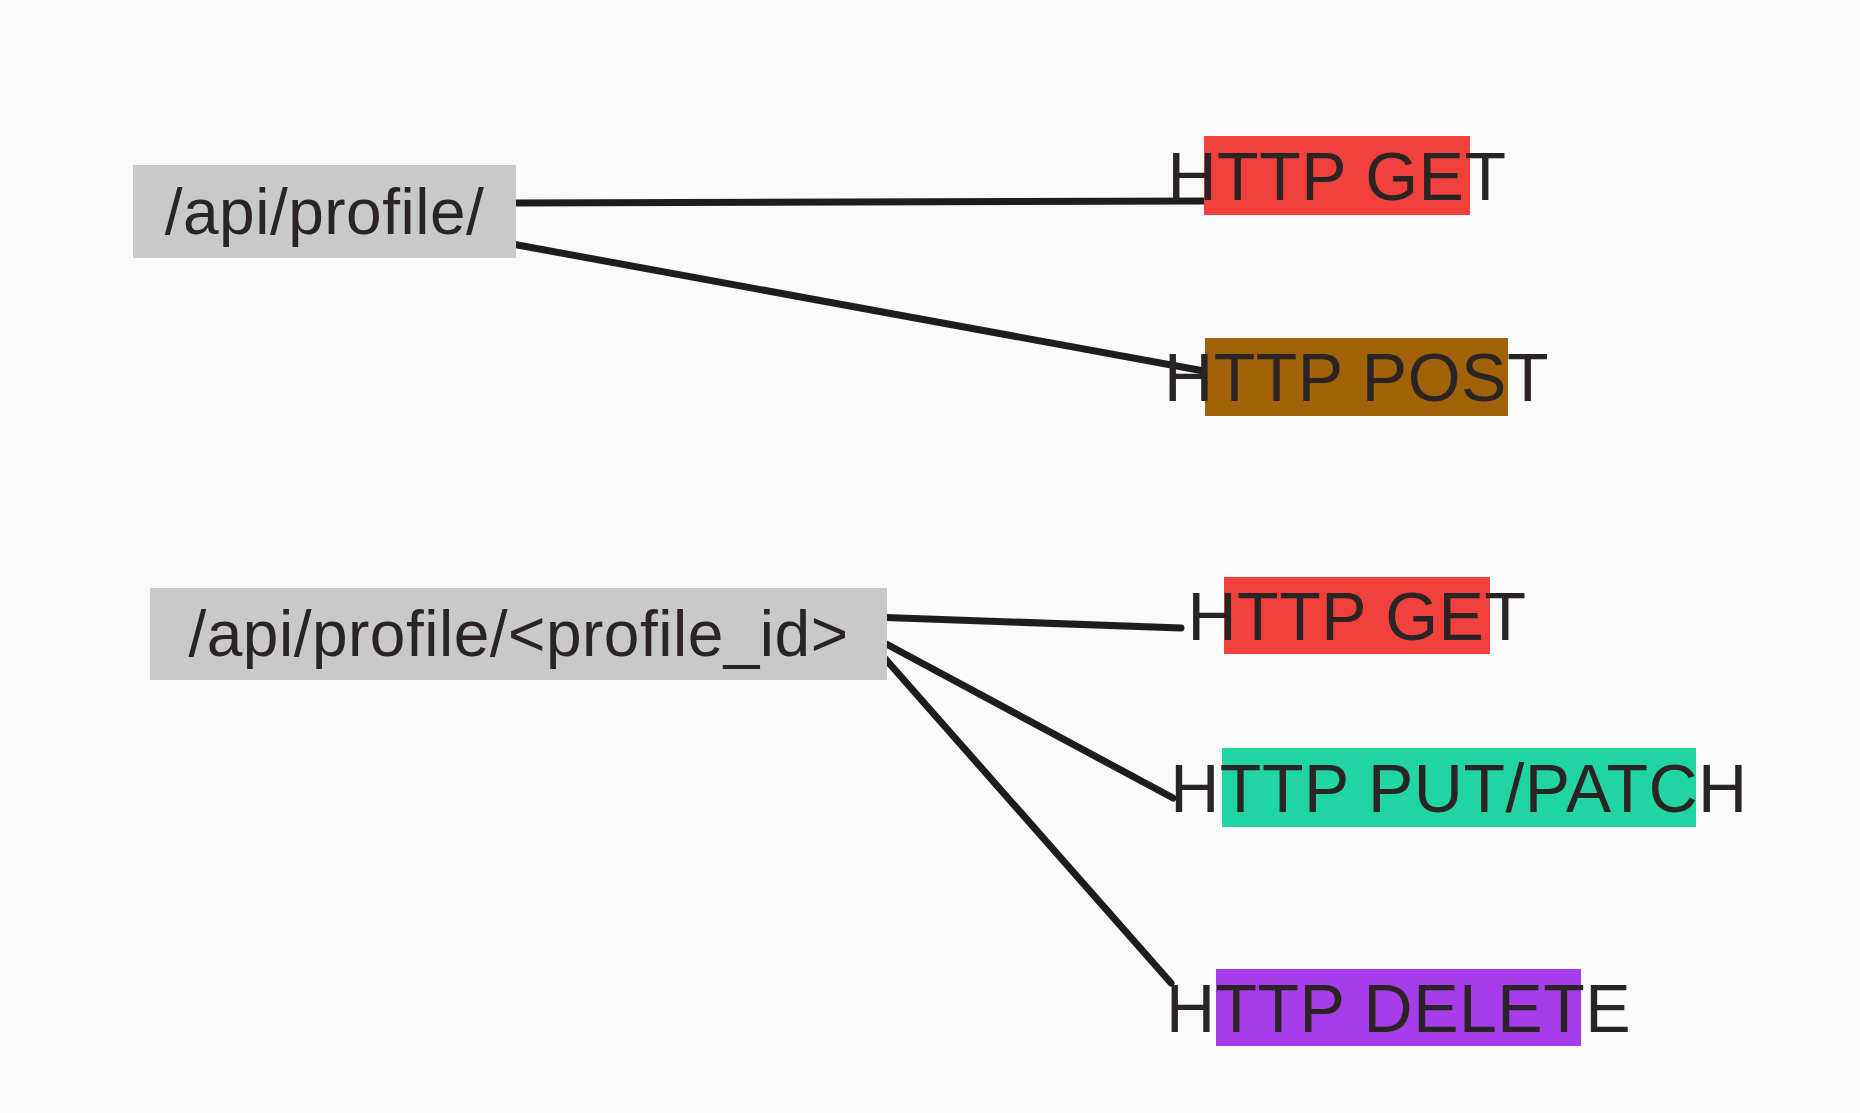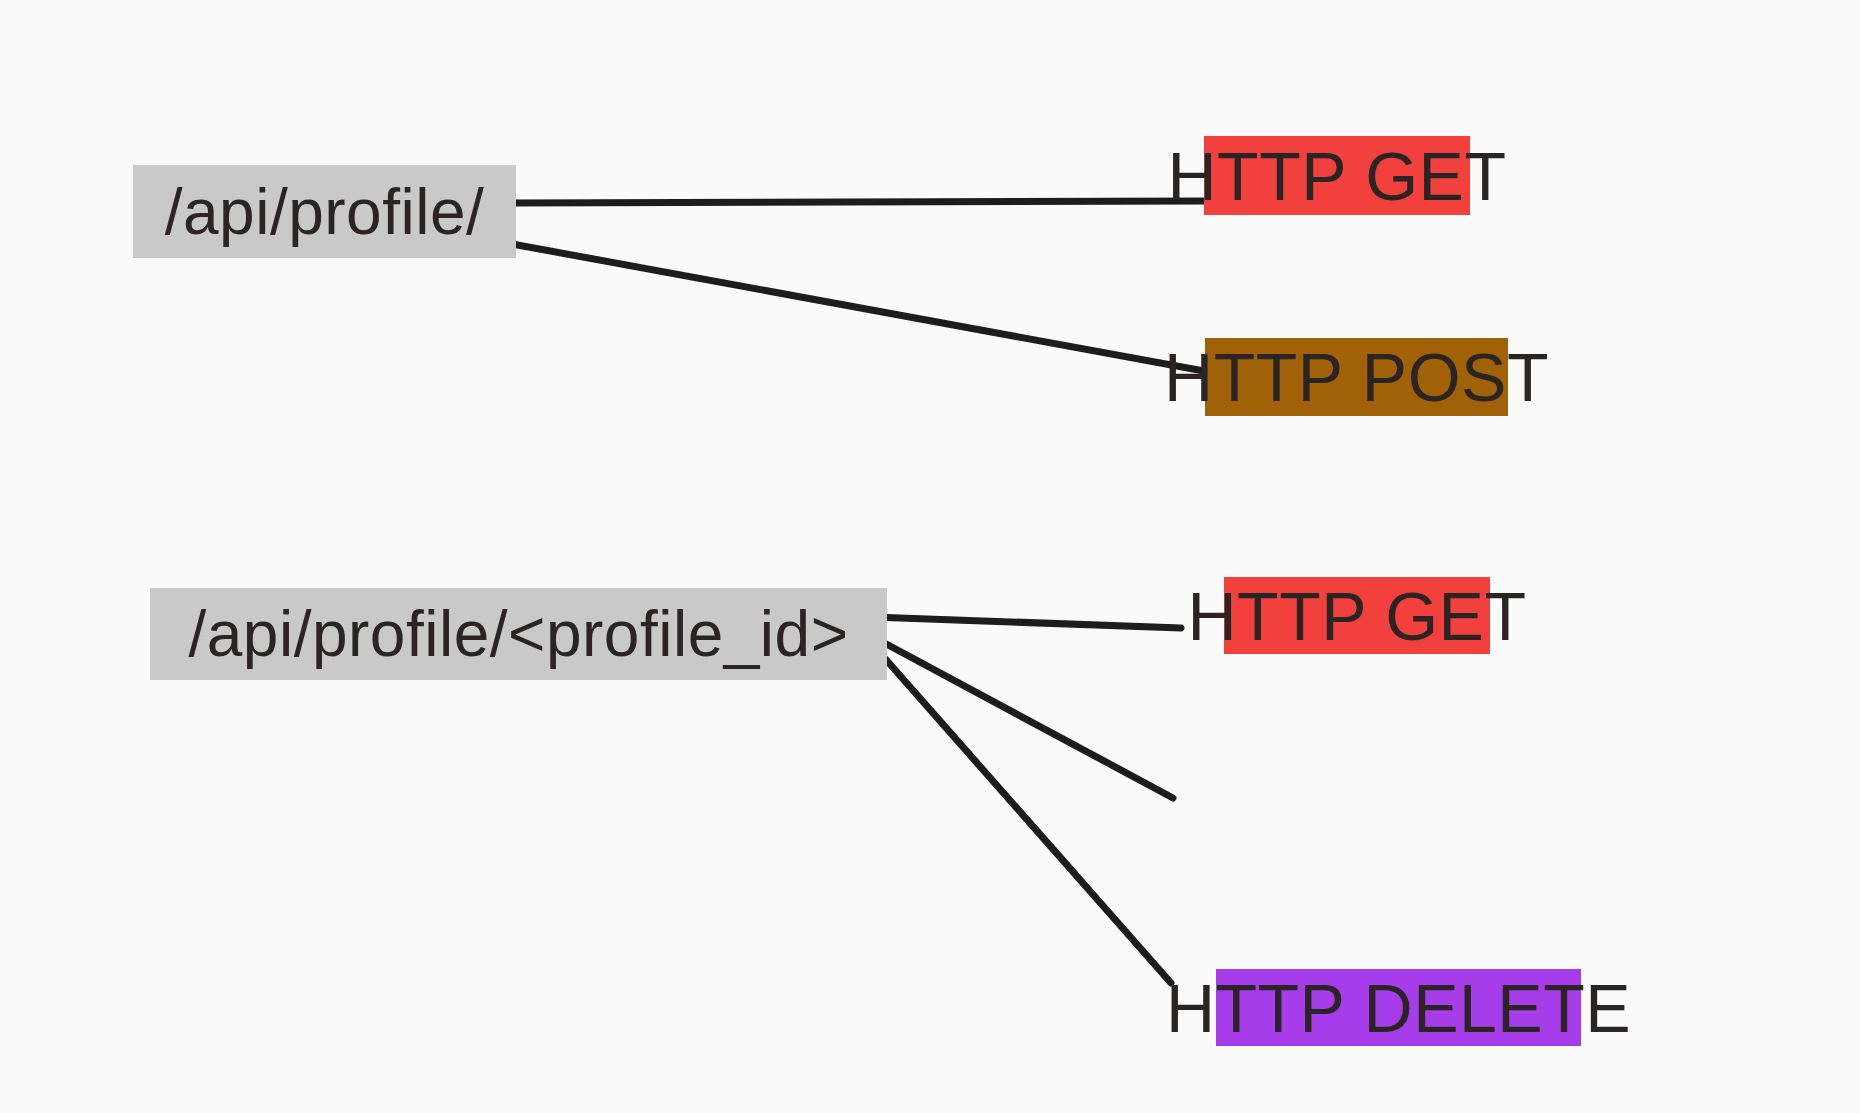--- a/index.html
+++ b/index.html
@@ -69,16 +69,17 @@
   <div class="node endpoint" id="node-endpoint-collection">/api/profile/</div>
 
   <div class="node method red" id="node-collection-get">HTTP GET</div>
 
   <div class="node method orange" id="node-collection-post">HTTP POST</div>
 
   <div class="node endpoint" id="node-endpoint-detail">/api/profile/&lt;profile_id&gt;</div>
 
   <div class="node method red" id="node-detail-get">HTTP GET</div>
 
+  <div class="node method teal" id="node-detail-put-patch">HTTP PUT/PATCH</div>
 
   <div class="node method purple" id="node-detail-delete">HTTP DELETE</div>
 
 </div>
 
 </body></html>

